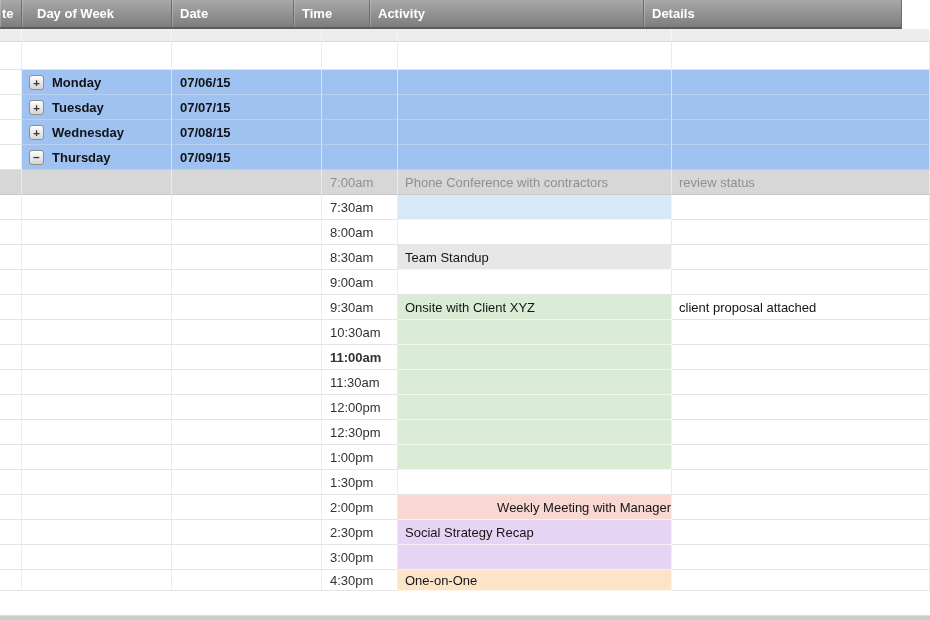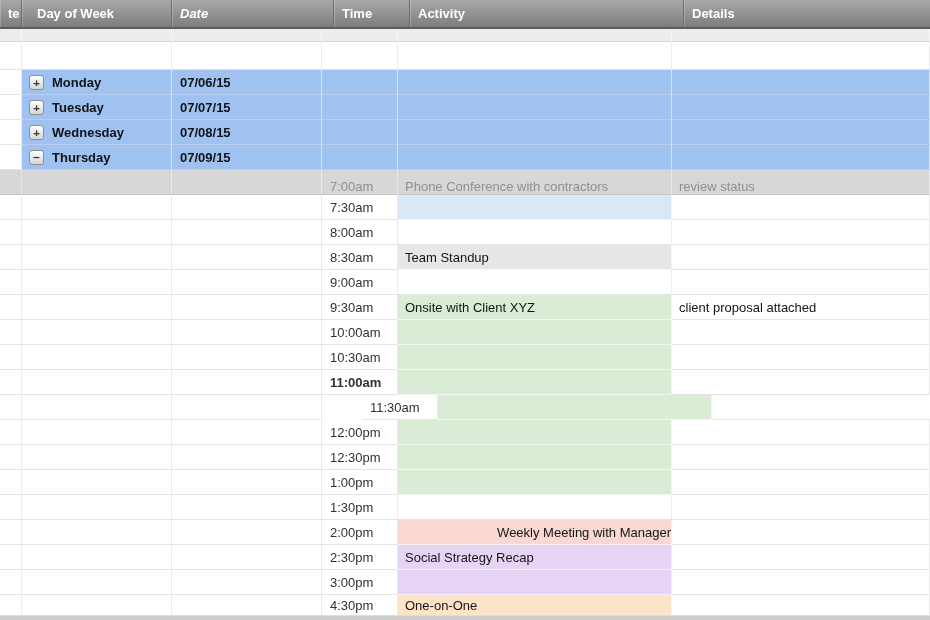--- a/index.html
+++ b/index.html
@@ -6,21 +6,21 @@
   .sheet{
     position:relative;width:930px;height:620px;overflow:hidden;background:#fff;
     font-family:"Liberation Sans",sans-serif;font-size:13px;color:#151515;cursor:default;
   }
   .row{display:flex;width:930px;}
   .cell{
     box-sizing:border-box;flex:0 0 auto;display:flex;align-items:center;
     overflow:hidden;white-space:nowrap;padding:0 0 0 8px;
     border-right:1px solid #ececec;border-bottom:1px solid #e4e4e4;background:#fff;
   }
-  .cell.sliver{padding-left:8px;}
+  .cell.sliver{padding-left:2px;}
   
   .row.header{height:29px;}
   .row.header .cell{
     background:linear-gradient(var(--header-top),var(--header-bottom));
     color:var(--header-text);font-weight:bold;
     border-right:1px solid #6d6d6d;border-bottom:2px solid #5c5c5c;
     box-shadow:inset 1px 0 0 rgba(255,255,255,.22);
   }
   
   .row.sub{height:13px;}
@@ -39,41 +39,41 @@
     width:13px;height:13px;margin-right:8px;border:1px solid #8f8f8f;border-radius:3px;
     background:linear-gradient(#ffffff,#d5d5d5);color:#3a3a3a;
     font-family:"DejaVu Sans Mono",monospace;font-size:11px;font-weight:bold;line-height:1;
   }
   
   .row.time{height:25px;}
   .row.time.short{height:21px;}
   .time-label{color:#313131;}
   
   .row.muted .cell{background:var(--muted-bg);color:var(--muted-text);
-    border-right-color:rgba(255,255,255,.45);border-bottom-color:#c7c7c7;align-items:flex-end;}
+    border-right-color:rgba(255,255,255,.45);border-bottom-color:#c7c7c7;}
   .row.muted .time-label{color:var(--muted-text);}
   
   .cell.filled{border-bottom-color:rgba(255,255,255,.65);border-right-color:rgba(255,255,255,.55);}
   .fill-blue{background:var(--fill-blue);}
   .fill-gray{background:var(--fill-gray);}
   .fill-green{background:var(--fill-green);}
   .fill-pink{background:var(--fill-pink);justify-content:flex-end;}
   .fill-purple{background:var(--fill-purple);}
   .fill-orange{background:var(--fill-orange);}
   
   .bottom-strip{position:absolute;left:0;bottom:0;width:930px;height:4px;background:var(--strip-bg);border-top:1px solid #dedede;}
 </style>
 </head>
 <body>
 
 <div class="sheet" id="sheet" style="--header-top: #a8a8a8; --header-bottom: #7d7d7d; --header-text: #ffffff; --sub-bg: #ededed; --day-bg: #a0c2f0; --muted-bg: #d7d7d7; --muted-text: #8f8f8f; --fill-blue: #d9e8f7; --fill-gray: #e7e7e7; --fill-green: #daecd6; --fill-pink: #f9d8d3; --fill-purple: #e6d4f4; --fill-orange: #fde4c8; --strip-bg: #cccccc;">
   <div class="row header">
       <div class="cell sliver" style="width: 22px;">te</div>
       <div class="cell" style="width: 150px; padding-left: 15px;">Day of Week</div>
-      <div class="cell" style="width: 162px; font-style: italic;">Date</div>
+      <div class="cell" style="width: 122px;">Date</div>
       <div class="cell" style="width: 76px;">Time</div>
       <div class="cell" style="width: 274px;">Activity</div>
       <div class="cell" style="width: 258px;">Details</div>
     </div>
     <div class="row sub">
       <div class="cell sliver" style="width: 22px;"></div>
       <div class="cell" style="width: 150px;"></div>
       <div class="cell" style="width: 150px;"></div>
       <div class="cell" style="width: 76px;"></div>
       <div class="cell" style="width: 274px;"></div>
@@ -221,34 +221,20 @@
       </div>
       <div class="cell" style="width: 258px; padding-left: 7px;">
         <span>client proposal attached</span>
       </div>
     </div>
     <div class="row time">
       <div class="cell sliver" style="width: 22px;"></div>
       <div class="cell" style="width: 150px;"></div>
       <div class="cell" style="width: 150px;"></div>
       <div class="cell" style="width: 76px;">
-        <span class="time-label">10:00am</span>
-      </div>
-      <div class="cell filled fill-green" style="width: 274px; padding-left: 7px;">
-        <span></span>
-      </div>
-      <div class="cell" style="width: 258px; padding-left: 7px;">
-        <span></span>
-      </div>
-    </div>
-    <div class="row time">
-      <div class="cell sliver" style="width: 22px;"></div>
-      <div class="cell" style="width: 150px;"></div>
-      <div class="cell" style="width: 150px;"></div>
-      <div class="cell" style="width: 76px;">
         <span class="time-label">10:30am</span>
       </div>
       <div class="cell filled fill-green" style="width: 274px; padding-left: 7px;">
         <span></span>
       </div>
       <div class="cell" style="width: 258px; padding-left: 7px;">
         <span></span>
       </div>
     </div>
     <div class="row time">
@@ -262,21 +248,21 @@
         <span></span>
       </div>
       <div class="cell" style="width: 258px; padding-left: 7px;">
         <span></span>
       </div>
     </div>
     <div class="row time">
       <div class="cell sliver" style="width: 22px;"></div>
       <div class="cell" style="width: 150px;"></div>
       <div class="cell" style="width: 150px;"></div>
-      <div class="cell" style="width: 76px; margin-left: 40px;">
+      <div class="cell" style="width: 76px;">
         <span class="time-label">11:30am</span>
       </div>
       <div class="cell filled fill-green" style="width: 274px; padding-left: 7px;">
         <span></span>
       </div>
       <div class="cell" style="width: 258px; padding-left: 7px;">
         <span></span>
       </div>
     </div>
     <div class="row time">

